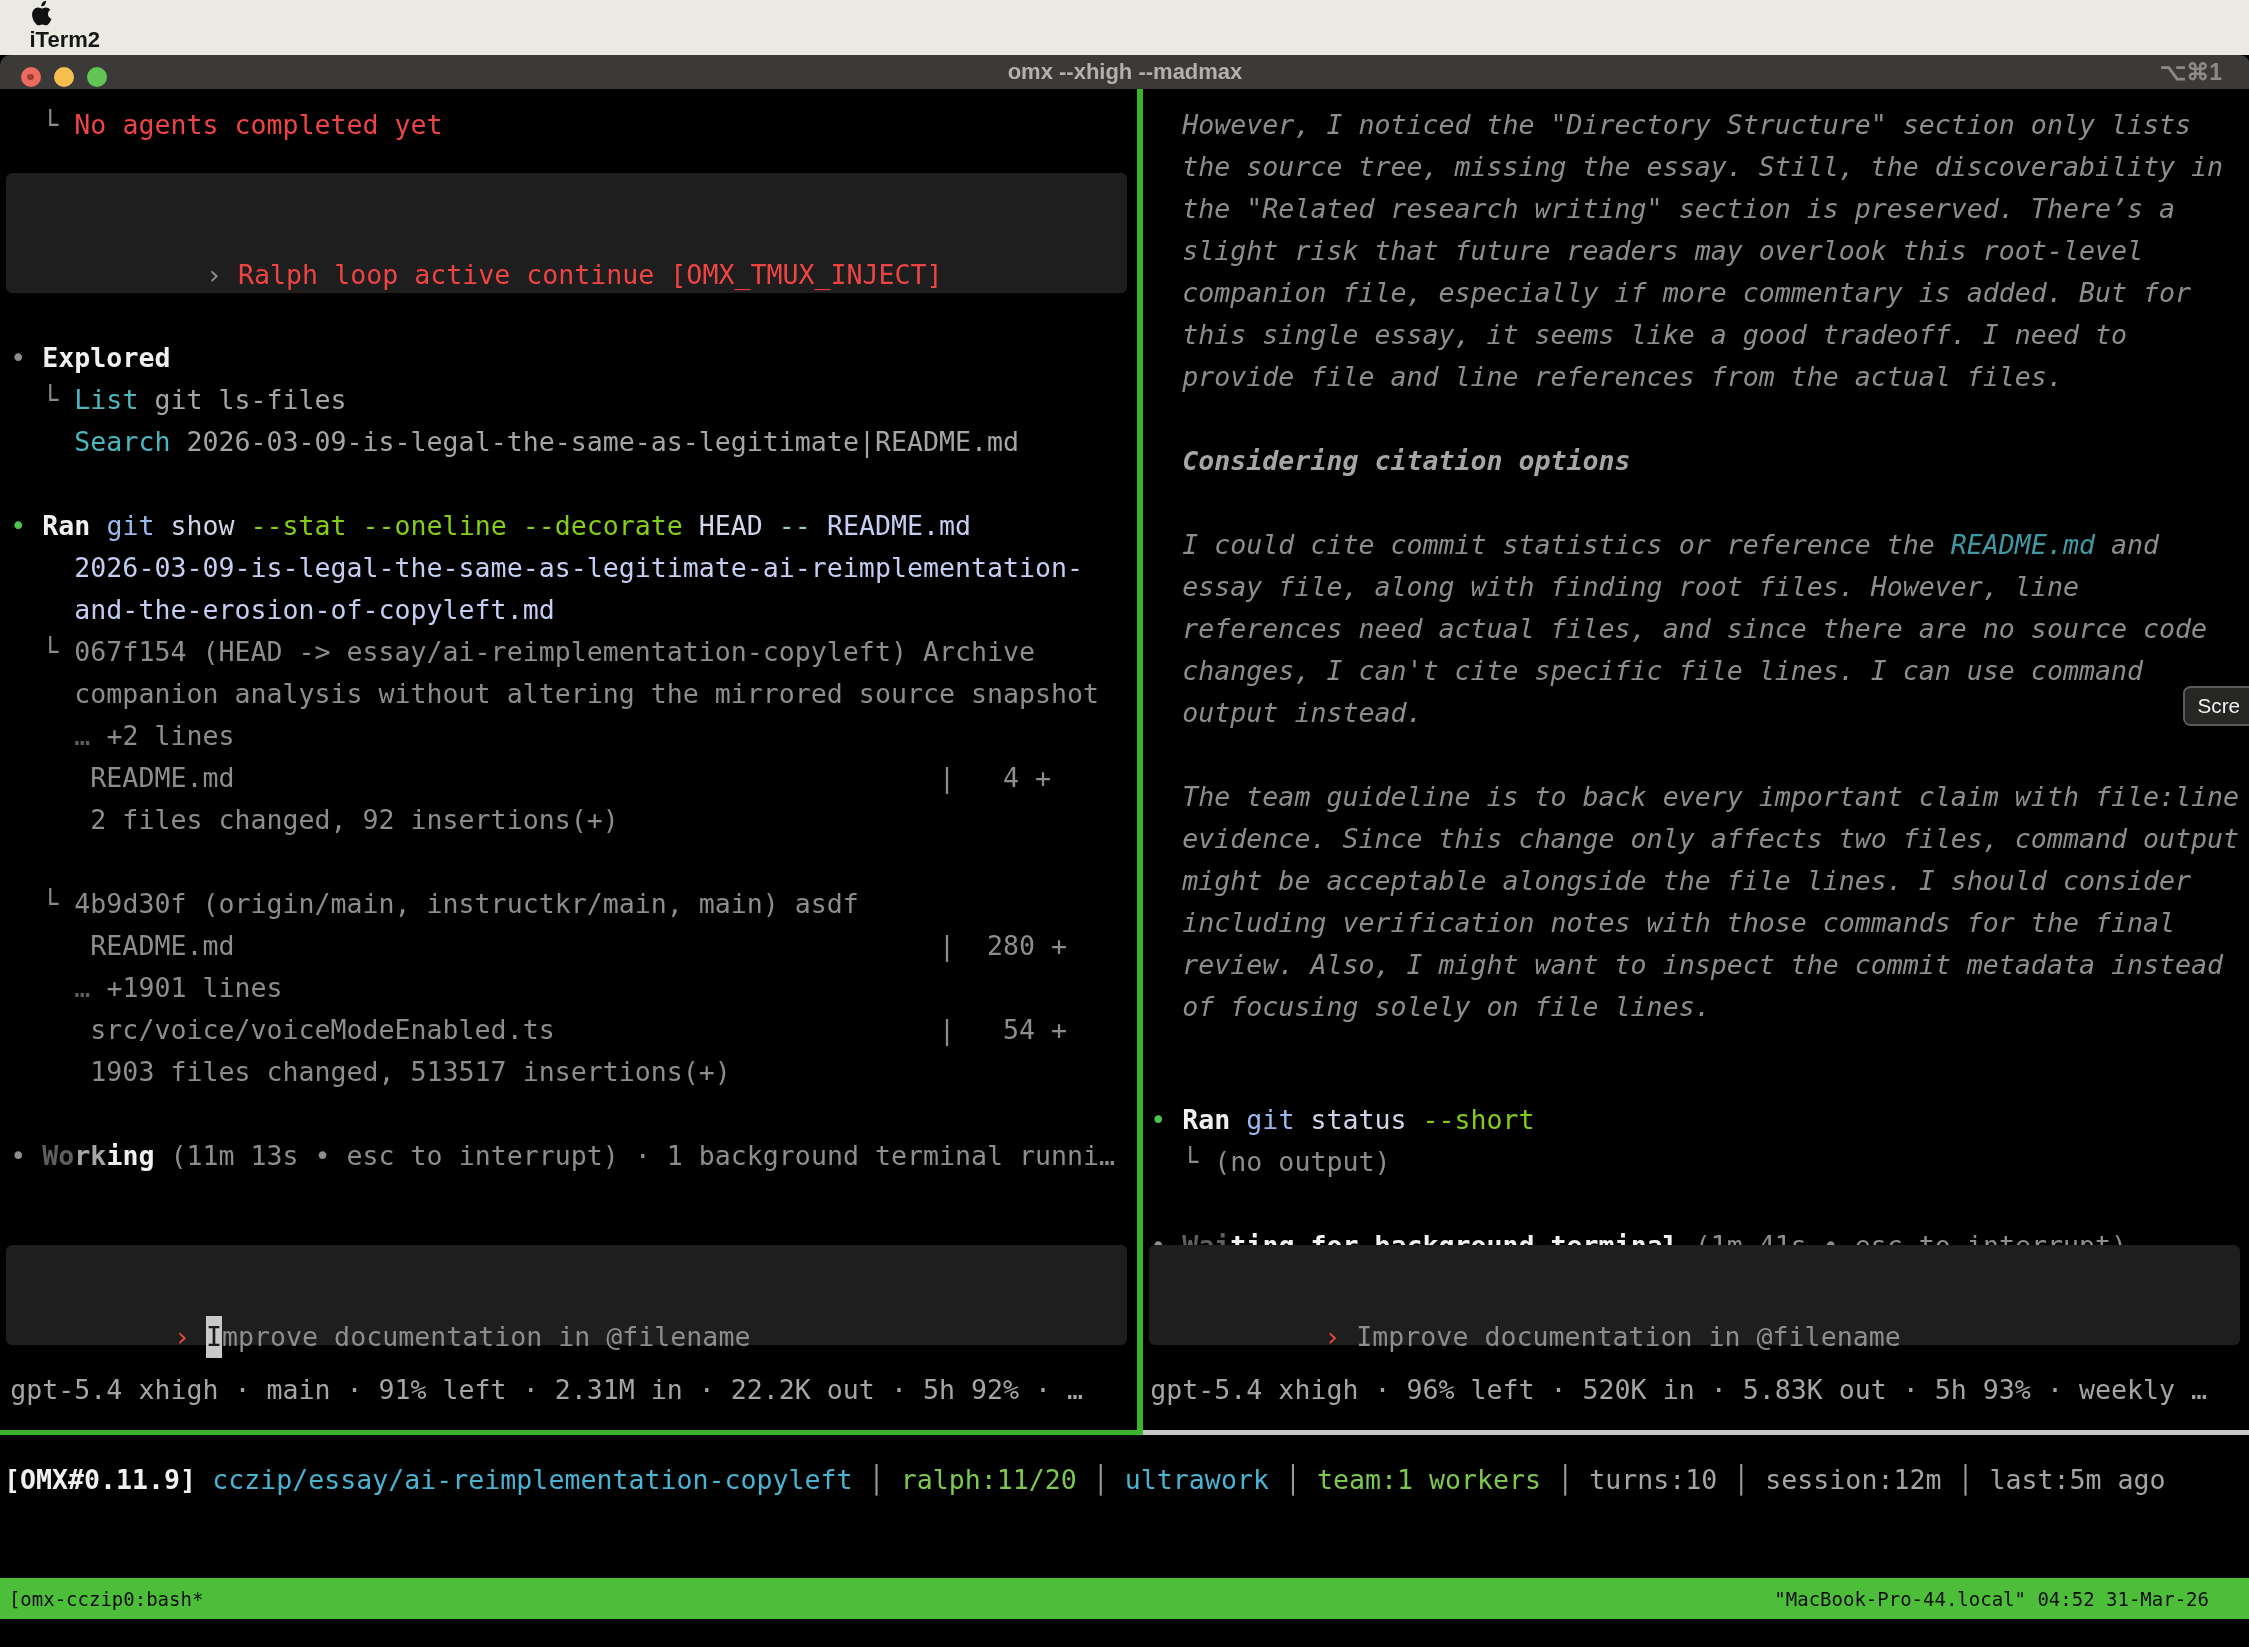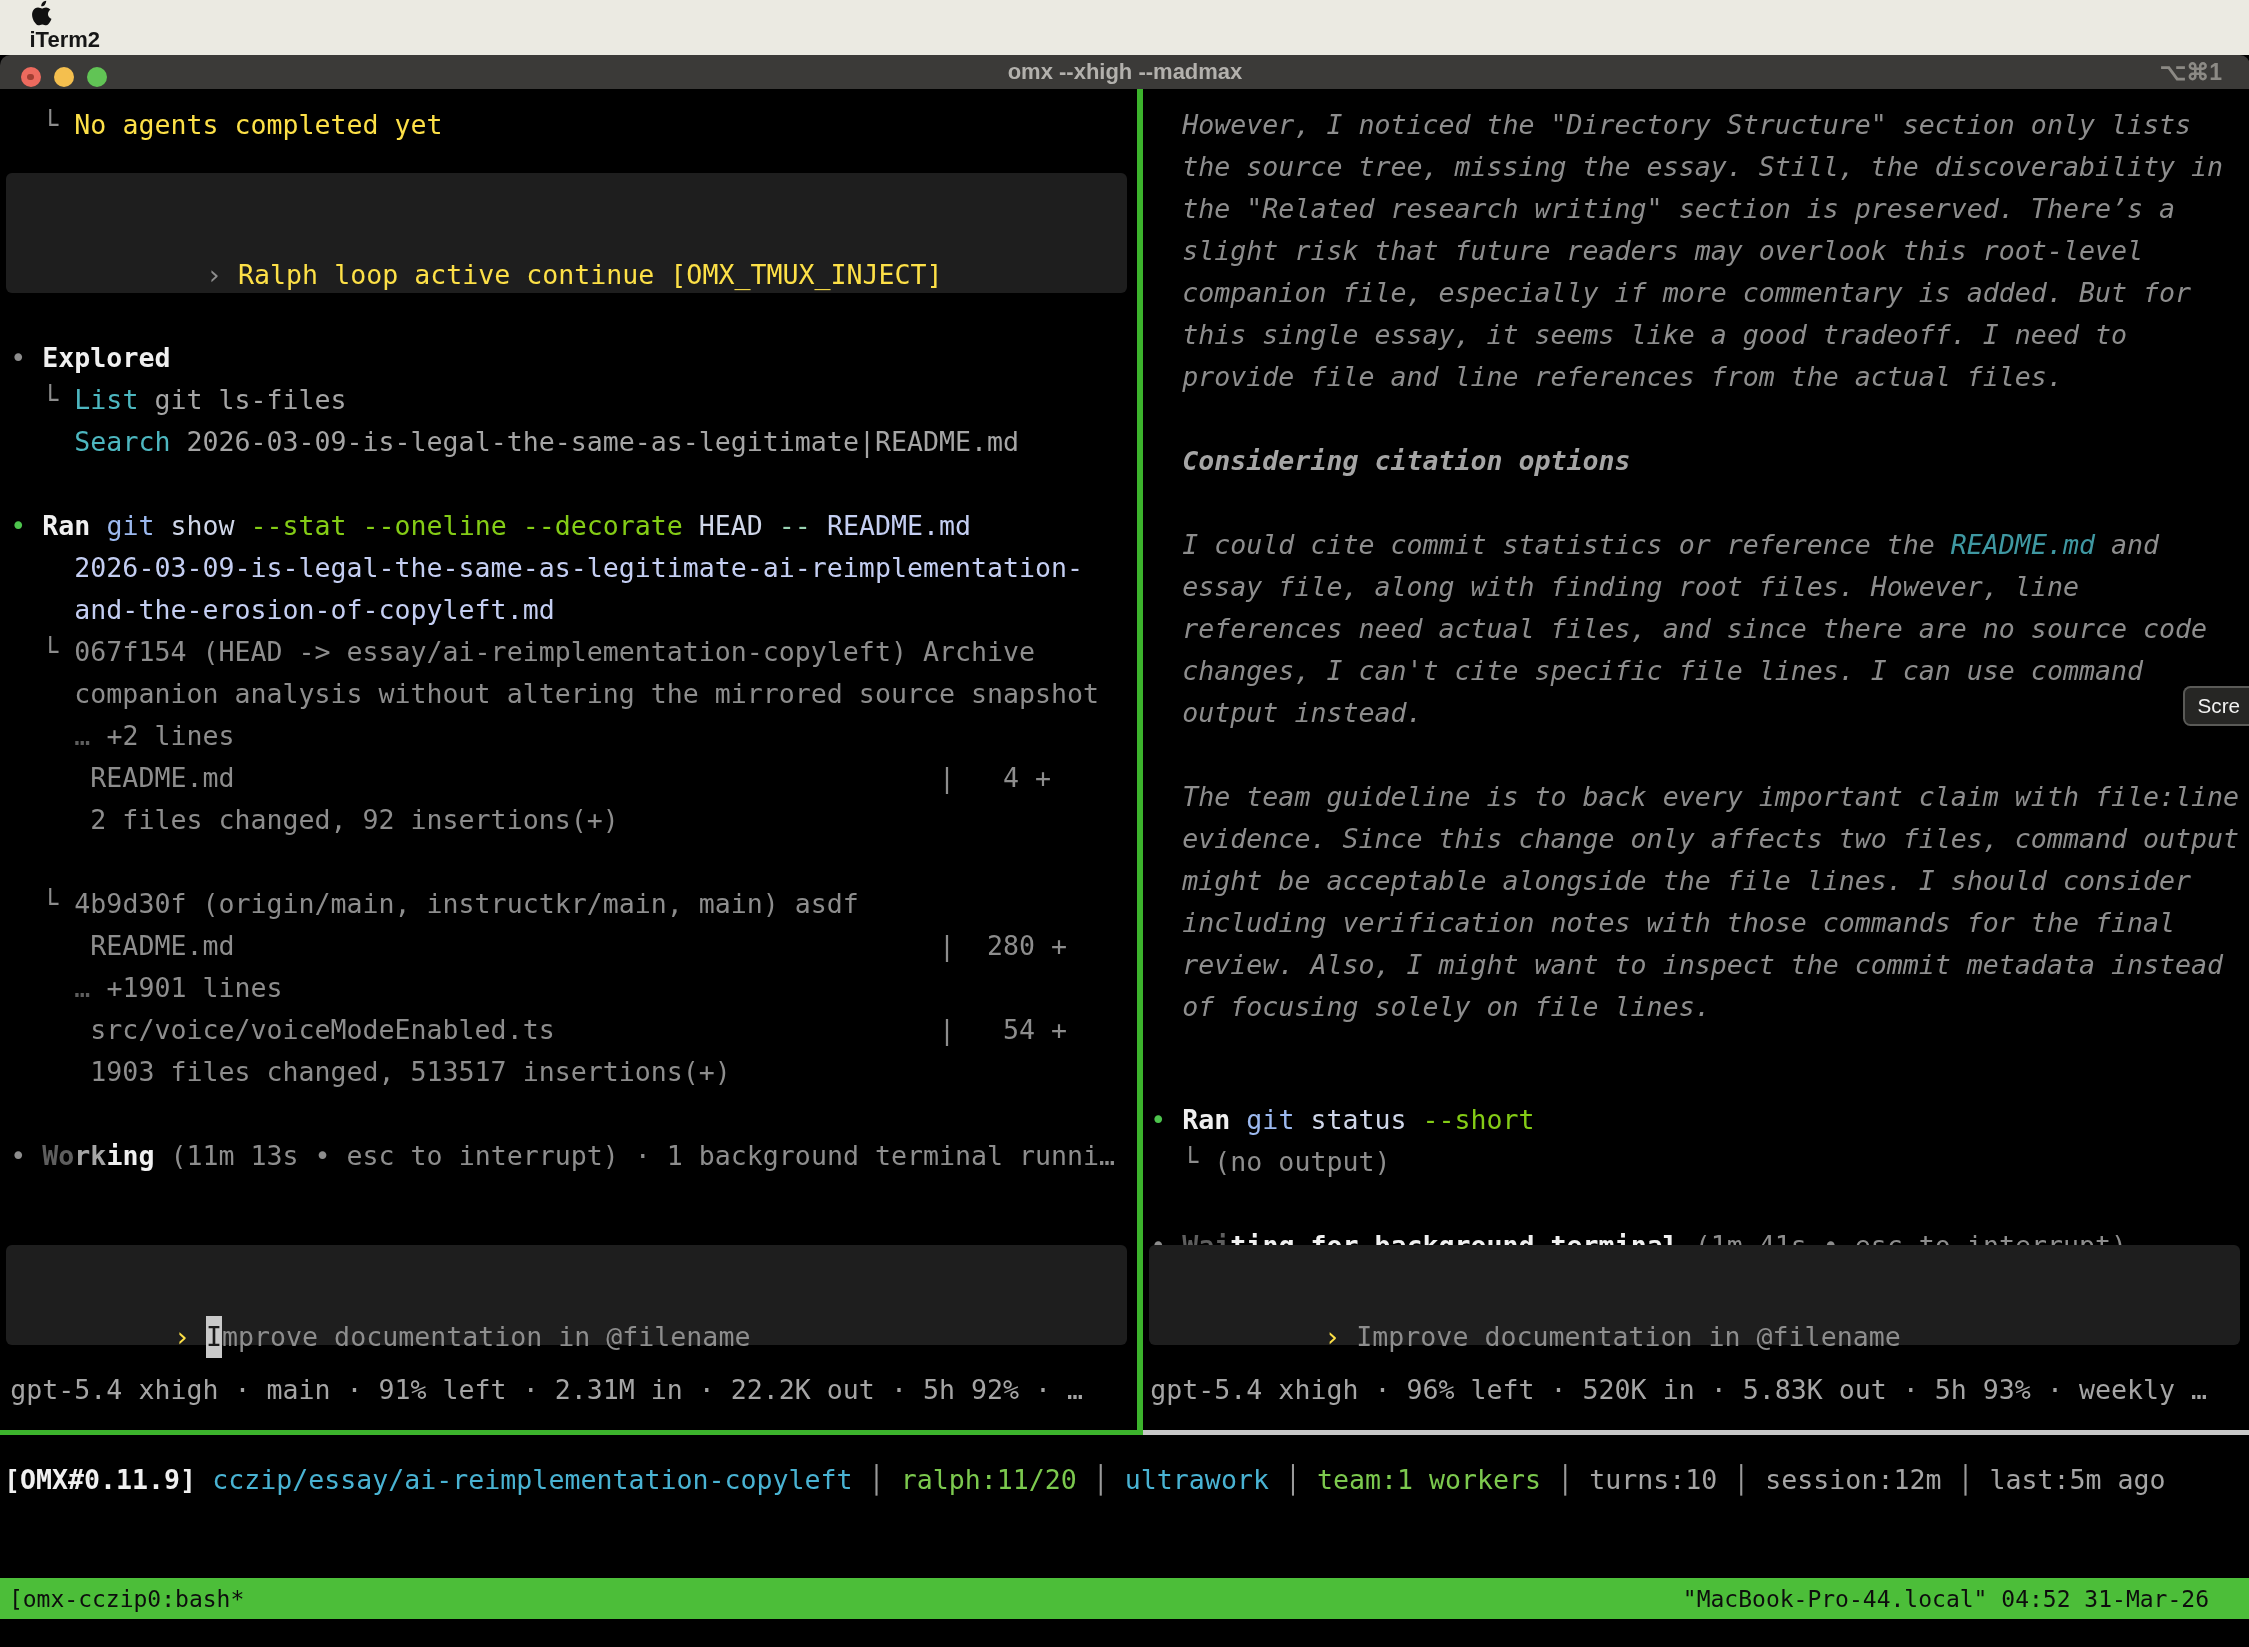--- a/index.html
+++ b/index.html
@@ -83,21 +83,21 @@
   .hdiv { height:5.2px; display:flex; }
   .hdiv .hl { width:1143px; background:#3cb32c; }
   .hdiv .hr { flex:1; background:#c8c8c8; }
 
   .pane-content { padding-top:14.8px; }
   .term-line { height:42px; line-height:42px; font-size:26.6px; white-space:pre;
                padding-left:10.3px; color:#8d8d8d; }
   .pane.right .term-line { padding-left:7.4px; }
 
   .c-gray{color:#8d8d8d} .c-dgray{color:#5e5e5e} .c-mgray{color:#a5a5a5}
-  .c-lgray{color:#fde047} .c-white{color:#f0f0f0}
+  .c-lgray{color:#ef4444} .c-white{color:#f0f0f0}
   .c-cyan{color:#4db7c0} .c-teal{color:#3f98a2}
   .c-blue{color:#9cb9ef} .c-arg{color:#cfd6e8} .c-lav{color:#c4cef2}
   .c-pink{color:#84cc16} .c-mint{color:#99d2b2}
   .c-green{color:#4dc44d} .c-lime{color:#7cc94e} .c-sky{color:#49b3d3} .c-sep{color:#9a9a9a}
   .b{font-weight:bold} .i{font-style:italic}
 
   .banner-box { margin:27px 10.3px 0 5.9px; height:120px; background:#1e1e1e; border-radius:5.9px;
                 display:flex; align-items:center; padding-left:8px; }
   .banner-box .term-line { padding-left:0; }
 
@@ -107,21 +107,21 @@
   .input-box .term-line { padding-left:0; }
   .cursor { display:inline-block; background:#c9c9c9; color:#1a1a1a; }
 
   .pane-status { position:absolute; left:0; right:0; bottom:19px; }
 
   
   .omx-area { height:143px; background:#000; padding-top:23.6px; }
   .omx-line { font-size:26.6px; line-height:42px; white-space:pre; padding-left:4px; }
   .tmux-bar { height:41px; background:#4cbe39; display:flex; align-items:center;
               justify-content:space-between; padding:0 41px 0 8.9px;
-              font-size:23px; color:#0d0d0d; white-space:pre;text-align:right; }
+              font-size:19px; color:#0d0d0d; white-space:pre;text-align:right; }
 
   
   .edge-overlay { position:absolute; right:0; top:686px; height:40px; width:66px;
       background:#262624; border:2.2px solid #5a5a57; border-right:none;
       border-radius:7.4px 0 0 7.4px; color:#f2f2f2; z-index:50;
       font-family:"Liberation Sans", sans-serif; font-size:20.7px;
       display:flex; align-items:center; padding-left:12.5px; overflow:hidden; }
 </style>
 </head>
 <body>

